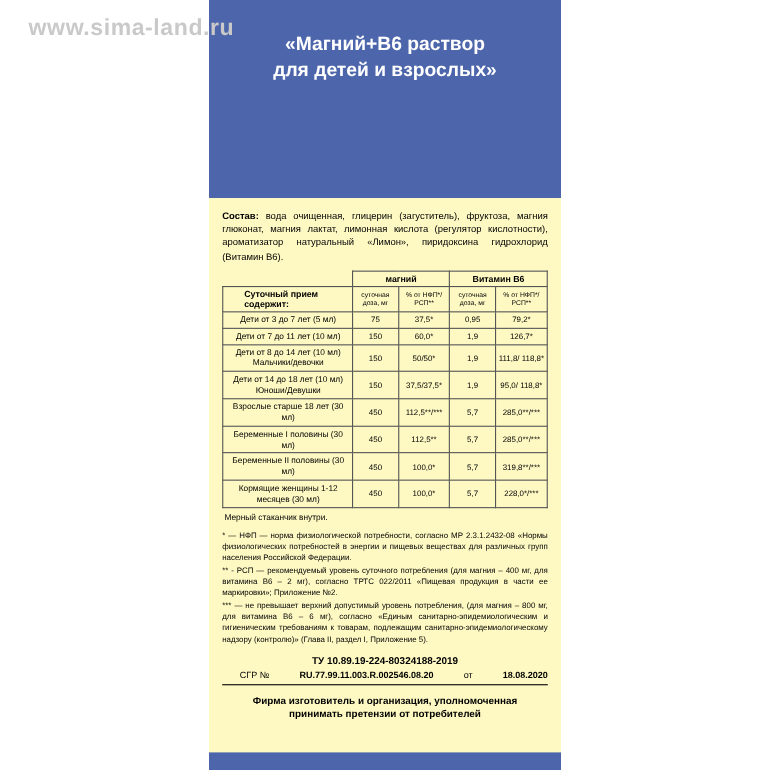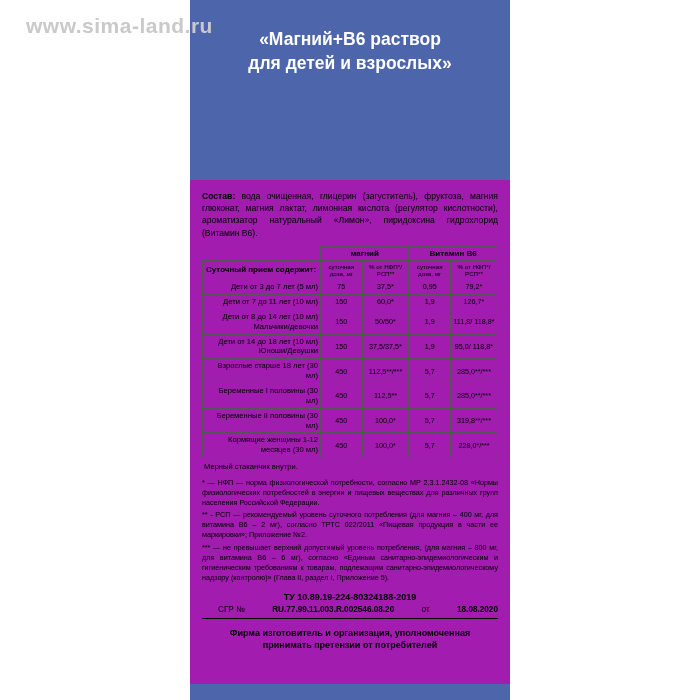--- a/index.html
+++ b/index.html
@@ -17,21 +17,21 @@
     position:absolute;top:14px;left:26px;
     font-family:"Liberation Sans", sans-serif;
     font-size:21px;font-weight:bold;color:#c9c9c9;
     letter-spacing:0.5px;
     z-index:5;
   }
 
   
   .label{
     position:absolute;left:190px;top:0px;width:320px;height:700px;
-    background:#a21caf;
+    background:#fef9c3;
     box-sizing:border-box;
   }
   .label-head{
     background:#4d66ab;
     height:180px;
     width:100%;
     position:relative;
   }
   .head-title{
     position:absolute;left:0;right:0;top:28px;
@@ -74,35 +74,35 @@
   table.nutrients .grp{
     font-weight:bold;
     font-size:8px;
     border-bottom:0.7px solid #555;
     margin-left:44px;
   }
   table.nutrients .noborder{
     border:none;
   }
   table.nutrients .rowhead{
-    text-align:right;
+    text-align:center;
     font-size:7.6px;
     line-height:1.3;
     padding-left:3px;
     width:40%;
   }
   table.nutrients .colhead{
     font-size:6.2px;
     line-height:1.15;
   }
   table.nutrients .daily{
     text-align:left;
     font-weight:bold;
     font-size:8px;
-    padding-left:3px;
+    padding-left:19px;
     margin-top:47px;
   }
   .measure{
     font-size:7.6px;
     margin-top:4px;
     padding-left:2px;
   }
   .notes{
     margin-top:7px;
     font-size:7.2px;

